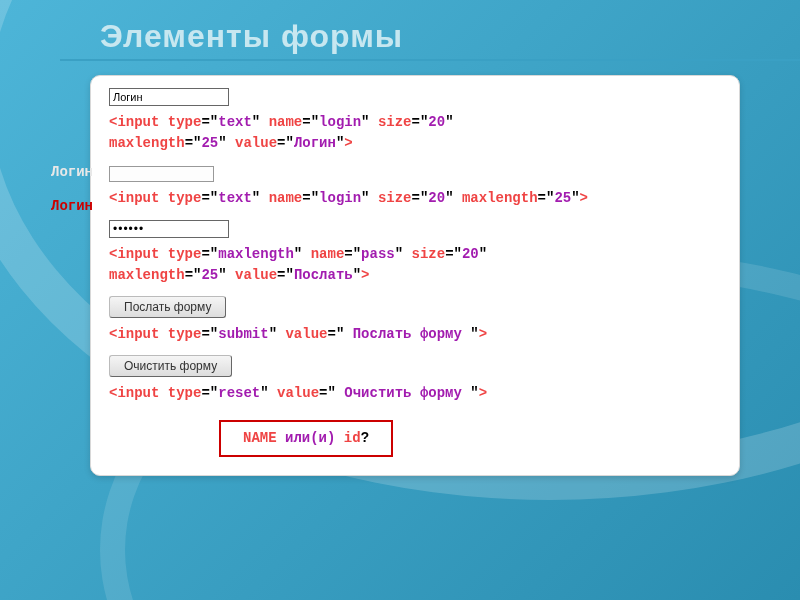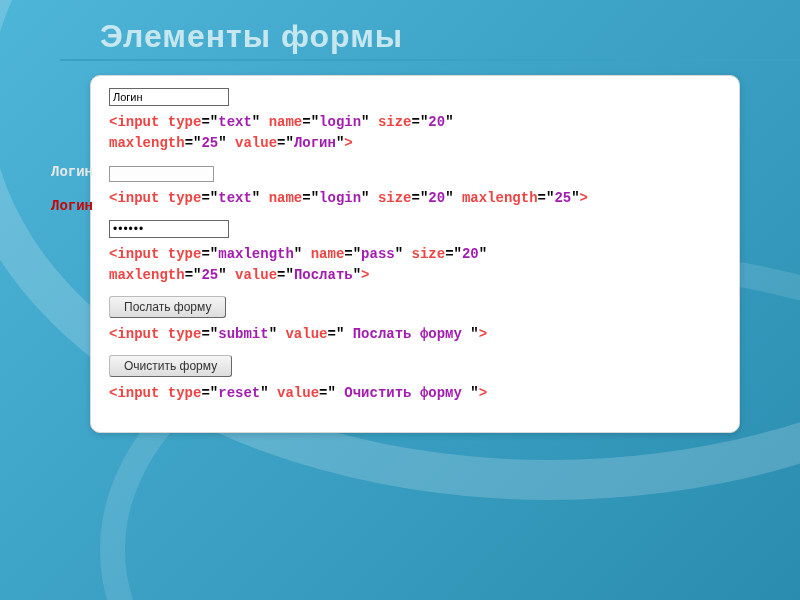--- a/index.html
+++ b/index.html
@@ -184,14 +184,19 @@
   
   <div class="field-row">
     <span class="old-button">Очистить форму</span>
   </div>
   <div class="code">
     <span class="tag">&lt;input type</span><span class="q">=</span><span class="q">"</span><span class="attr">reset</span><span class="q">"</span>
     <span class="tag"> value</span><span class="q">=</span><span class="q">"</span><span class="attr"> Очистить форму </span><span class="q">"</span><span class="tag">&gt;</span>
   </div>
 
   
+  <div class="box-red">
+    <span class="code" style="margin:0; display:inline;">
+      <span class="tag">NAME</span><span class="attr"> или(и) </span><span class="tag">id</span><span class="q">?</span>
+    </span>
+  </div>
 
 </div>
 
 </body></html>

